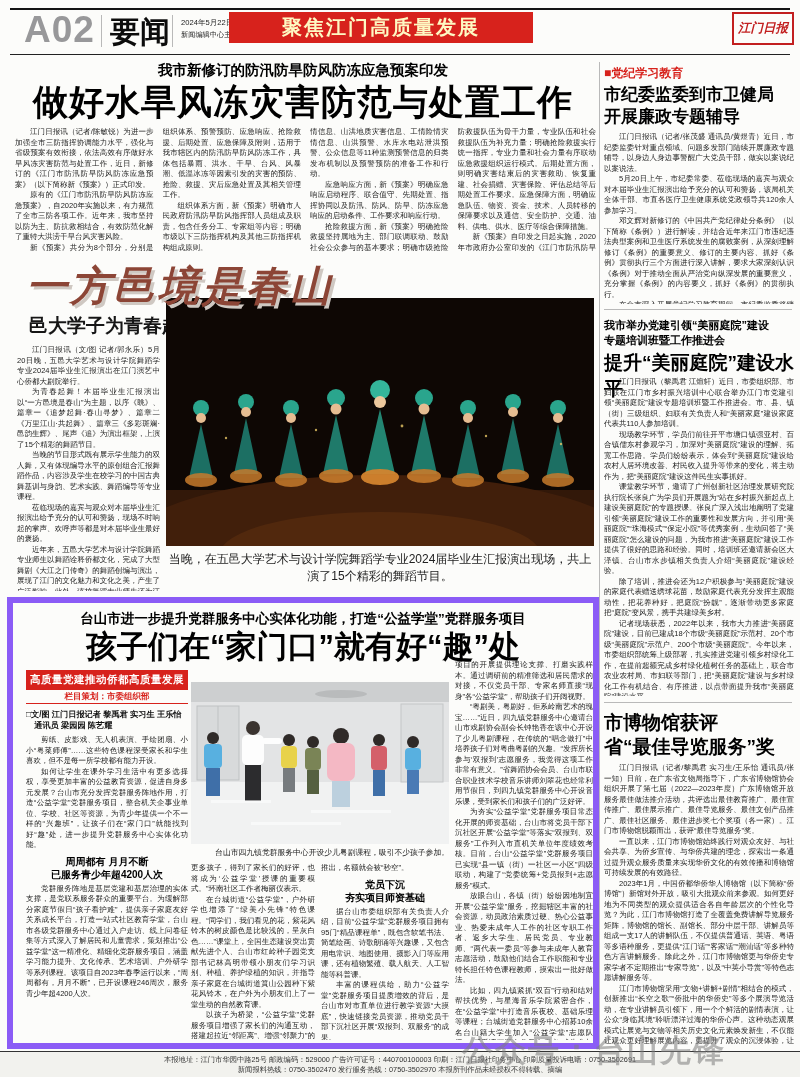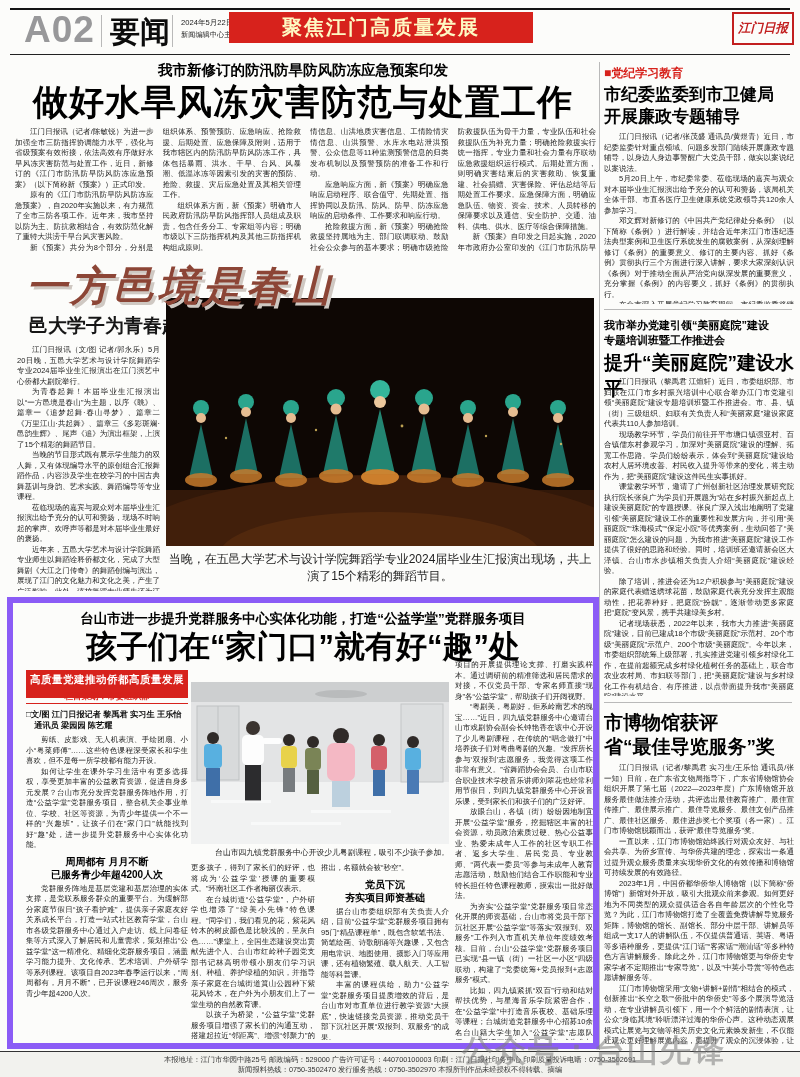--- a/index.html
+++ b/index.html
@@ -138,21 +138,21 @@
     <p>当晚的节目形式既有展示学生能力的双人舞，又有体现编导水平的原创组合汇报舞蹈作品，内容涉及学生在校学习的中国古典舞基训与身韵、艺术实践、舞蹈编导等专业课程。</p>
     <p>莅临现场的嘉宾与观众对本届毕业生汇报演出给予充分的认可和赞扬，现场不时响起的掌声、欢呼声等都是对本届毕业生最好的褒扬。</p>
     <p>近年来，五邑大学艺术与设计学院舞蹈专业师生以舞蹈诠释侨都文化，完成了大型舞剧《大江之门传奇》的舞蹈创编与演出，展现了江门的文化魅力和文化之美，产生了广泛影响。此外，该校舞蹈专业师生还为江门“中国舞蹈之城”的建设挥洒青春汗水，他们围绕江门文化建设任务，联合有关单位创作舞剧《侨批·家国》，讲好侨乡故事、中国故事；参加了2020年央视春节晚会粤语专场录制、第二届粤港澳大湾区大学生艺术节演出等，为推动文化事业繁荣发展作了贡献。</p>
   </div>
   <div class="abs center" style="left:166px;top:551px;width:428px;font-size:12px;color:#222;">当晚，在五邑大学艺术与设计学院舞蹈学专业2024届毕业生汇报演出现场，共上演了15个精彩的舞蹈节目。</div>
 
   <div class="abs redbox" style="left:7px;top:597px;width:592px;height:452px;background:#fcfcfa;">
     <div class="abs center" style="left:0;top:7px;width:100%;font-size:13.5px;font-weight:600;color:#000;">台山市进一步提升党群服务中心实体化功能，打造“公益学堂”党群服务项目</div>
     <div class="abs center headline-black" style="left:0;top:23px;width:100%;font-size:31px;">孩子们在“家门口”就有好“趣”处</div>
 
-    <div class="abs" style="left:13px;top:67px;width:162px;height:28px;background:#d7221c;color:#fff;font-size:10.5px;font-weight:800;text-align:center;line-height:18px;letter-spacing:0.5px;">高质量党建推动侨都高质量发展</div>
+    <div class="abs" style="left:13px;top:67px;width:162px;height:20px;background:#d7221c;color:#fff;font-size:10.5px;font-weight:800;text-align:center;line-height:18px;letter-spacing:0.5px;">高质量党建推动侨都高质量发展</div>
     <div class="abs center" style="left:13px;top:88px;width:162px;font-size:8.5px;font-weight:700;color:#d7221c;">栏目策划：市委组织部</div>
     <div class="abs" style="left:13px;top:100px;width:162px;height:1px;background:#d7221c;"></div>
     <div class="abs" style="left:13px;top:106px;width:162px;font-size:8.2px;font-weight:700;color:#111;line-height:11px;">□文/图 江门日报记者 黎禹君 实习生 王乐怡</div>
     <div class="abs" style="left:13px;top:117px;width:162px;font-size:8.2px;font-weight:700;color:#111;line-height:11px;text-indent:1em;">通讯员 梁园园 陈艺耀</div>
 
     <div class="abs bodytext clip" style="left:13px;top:132px;width:162px;height:305px;">
       <p>剪纸、皮影戏、无人机表演、手绘团扇、小小“粤菜师傅”……这些特色课程深受家长和学生喜欢，但不是每一所学校都有能力开设。</p>
       <p>如何让学生在课外学习生活中有更多选择权，享受更加丰富的公益教育资源，促进自身多元发展？台山市充分发挥党群服务阵地作用，打造“公益学堂”党群服务项目，整合机关企事业单位、学校、社区等资源，为青少年提供一个不一样的“兴趣班”，让孩子们在“家门口”就能找到好“趣”处，进一步提升党群服务中心实体化功能。</p>
       <div class="subhd first">周周都有 月月不断</div>
       <div class="subhd last">已服务青少年超4200人次</div>
@@ -211,22 +211,22 @@
       <p class="cont">推出，名额就会被“秒空”。</p>
       <div class="subhd first">党员下沉</div>
       <div class="subhd last">夯实项目师资基础</div>
       <p>据台山市委组织部有关负责人介绍，目前“公益学堂”党群服务项目拥有95门“精品课程单”，既包含软笔书法、简笔绘画、诗歌朗诵等兴趣课，又包含用电常识、地图使用、摄影入门等应用课，还有植物繁殖、载人航天、人工智能等科普课。</p>
       <p>丰富的课程供给，助力“公益学堂”党群服务项目提质增效的背后，是台山市对市直单位进行教学资源“大摸底”，快速链接党员资源，推动党员干部下沉社区开展“双报到、双服务”的成果。</p>
 
     </div>
     <div class="abs bodytext clip" style="left:442px;top:57px;width:138px;height:380px;">
       <p class="cont">项目的开展提供理论支撑、打磨实践样本。通过调研前的精准筛选和居民需求的对接，不仅党员干部、专家名师直接“现身”各“公益学堂”，帮助孩子们开阔视野。</p>
       <p>“粤剧美，粤剧好，佢系岭南艺术的瑰宝……”近日，四九镇党群服务中心邀请台山市戏剧协会副会长钟艳香在该中心开设了少儿粤剧课程，在传统的“唱念做打”中培养孩子们对粤曲粤剧的兴趣。“发挥所长参与‘双报到’志愿服务，我觉得这项工作非常有意义。”省舞蹈协会会员、台山市联合职业技术学校音乐讲师刘翠花也经常利用节假日，到四九镇党群服务中心开设音乐课，受到家长们和孩子们的广泛好评。</p>
+      <p>为夯实“公益学堂”党群服务项目常态化开展的师资基础，台山市将党员干部下沉社区开展“公益学堂”等落实“双报到、双服务”工作列入市直机关单位年度绩效考核。目前，台山“公益学堂”党群服务项目已实现“县一镇（街）一社区一小区”四级联动，构建了“党委统筹+党员报到+志愿服务”模式。</p>
       <p>放眼台山，各镇（街）纷纷因地制宜开展“公益学堂”服务，挖掘辖区丰富的社会资源，动员政治素质过硬、热心公益事业、热爱未成年人工作的社区专职工作者、返乡大学生、居民党员、专业教师、“两代表一委员”等参与未成年人教育志愿活动，鼓励他们结合工作职能和专业特长担任特色课程教师，摸索出一批好做法。</p>
-      <p>为夯实“公益学堂”党群服务项目常态化开展的师资基础，台山市将党员干部下沉社区开展“公益学堂”等落实“双报到、双服务”工作列入市直机关单位年度绩效考核。目前，台山“公益学堂”党群服务项目已实现“县一镇（街）一社区一小区”四级联动，构建了“党委统筹+党员报到+志愿服务”模式。</p>
       <p>比如，四九镇紧抓“双百”行动和结对帮扶优势，与星海音乐学院紧密合作，在“公益学堂”中打造音乐夜校、基础乐理等课程；台城街道党群服务中心招募10余名台山籍大学生加入“公益学堂”志愿队伍，“感受课程既有趣又有意义”成为参与者的普遍评价。</p>
     </div>
   </div>
 
   <div class="abs" style="left:604px;top:65px;font-size:12px;font-weight:900;color:#d7221c;">■党纪学习教育</div>
   <div class="abs headline-black" style="left:604px;top:84px;width:190px;font-size:17px;line-height:22px;">市纪委监委到市卫健局</div>
   <div class="abs headline-black" style="left:604px;top:106px;width:190px;font-size:17px;line-height:22px;">开展廉政专题辅导</div>
   <div class="abs bodytext clip" style="left:604px;top:132px;width:190px;height:172px;">
     <p>江门日报讯（记者/张茂盛 通讯员/黄煜青）近日，市纪委监委针对重点领域、问题多发部门陆续开展廉政专题辅导，以身边人身边事警醒广大党员干部，做实以案说纪以案说法。</p>
     <p>5月20日上午，市纪委常委、莅临现场的嘉宾与观众对本届毕业生汇报演出给予充分的认可和赞扬，该局机关全体干部、市直各医疗卫生健康系统党政领导共120余人参加学习。</p>

